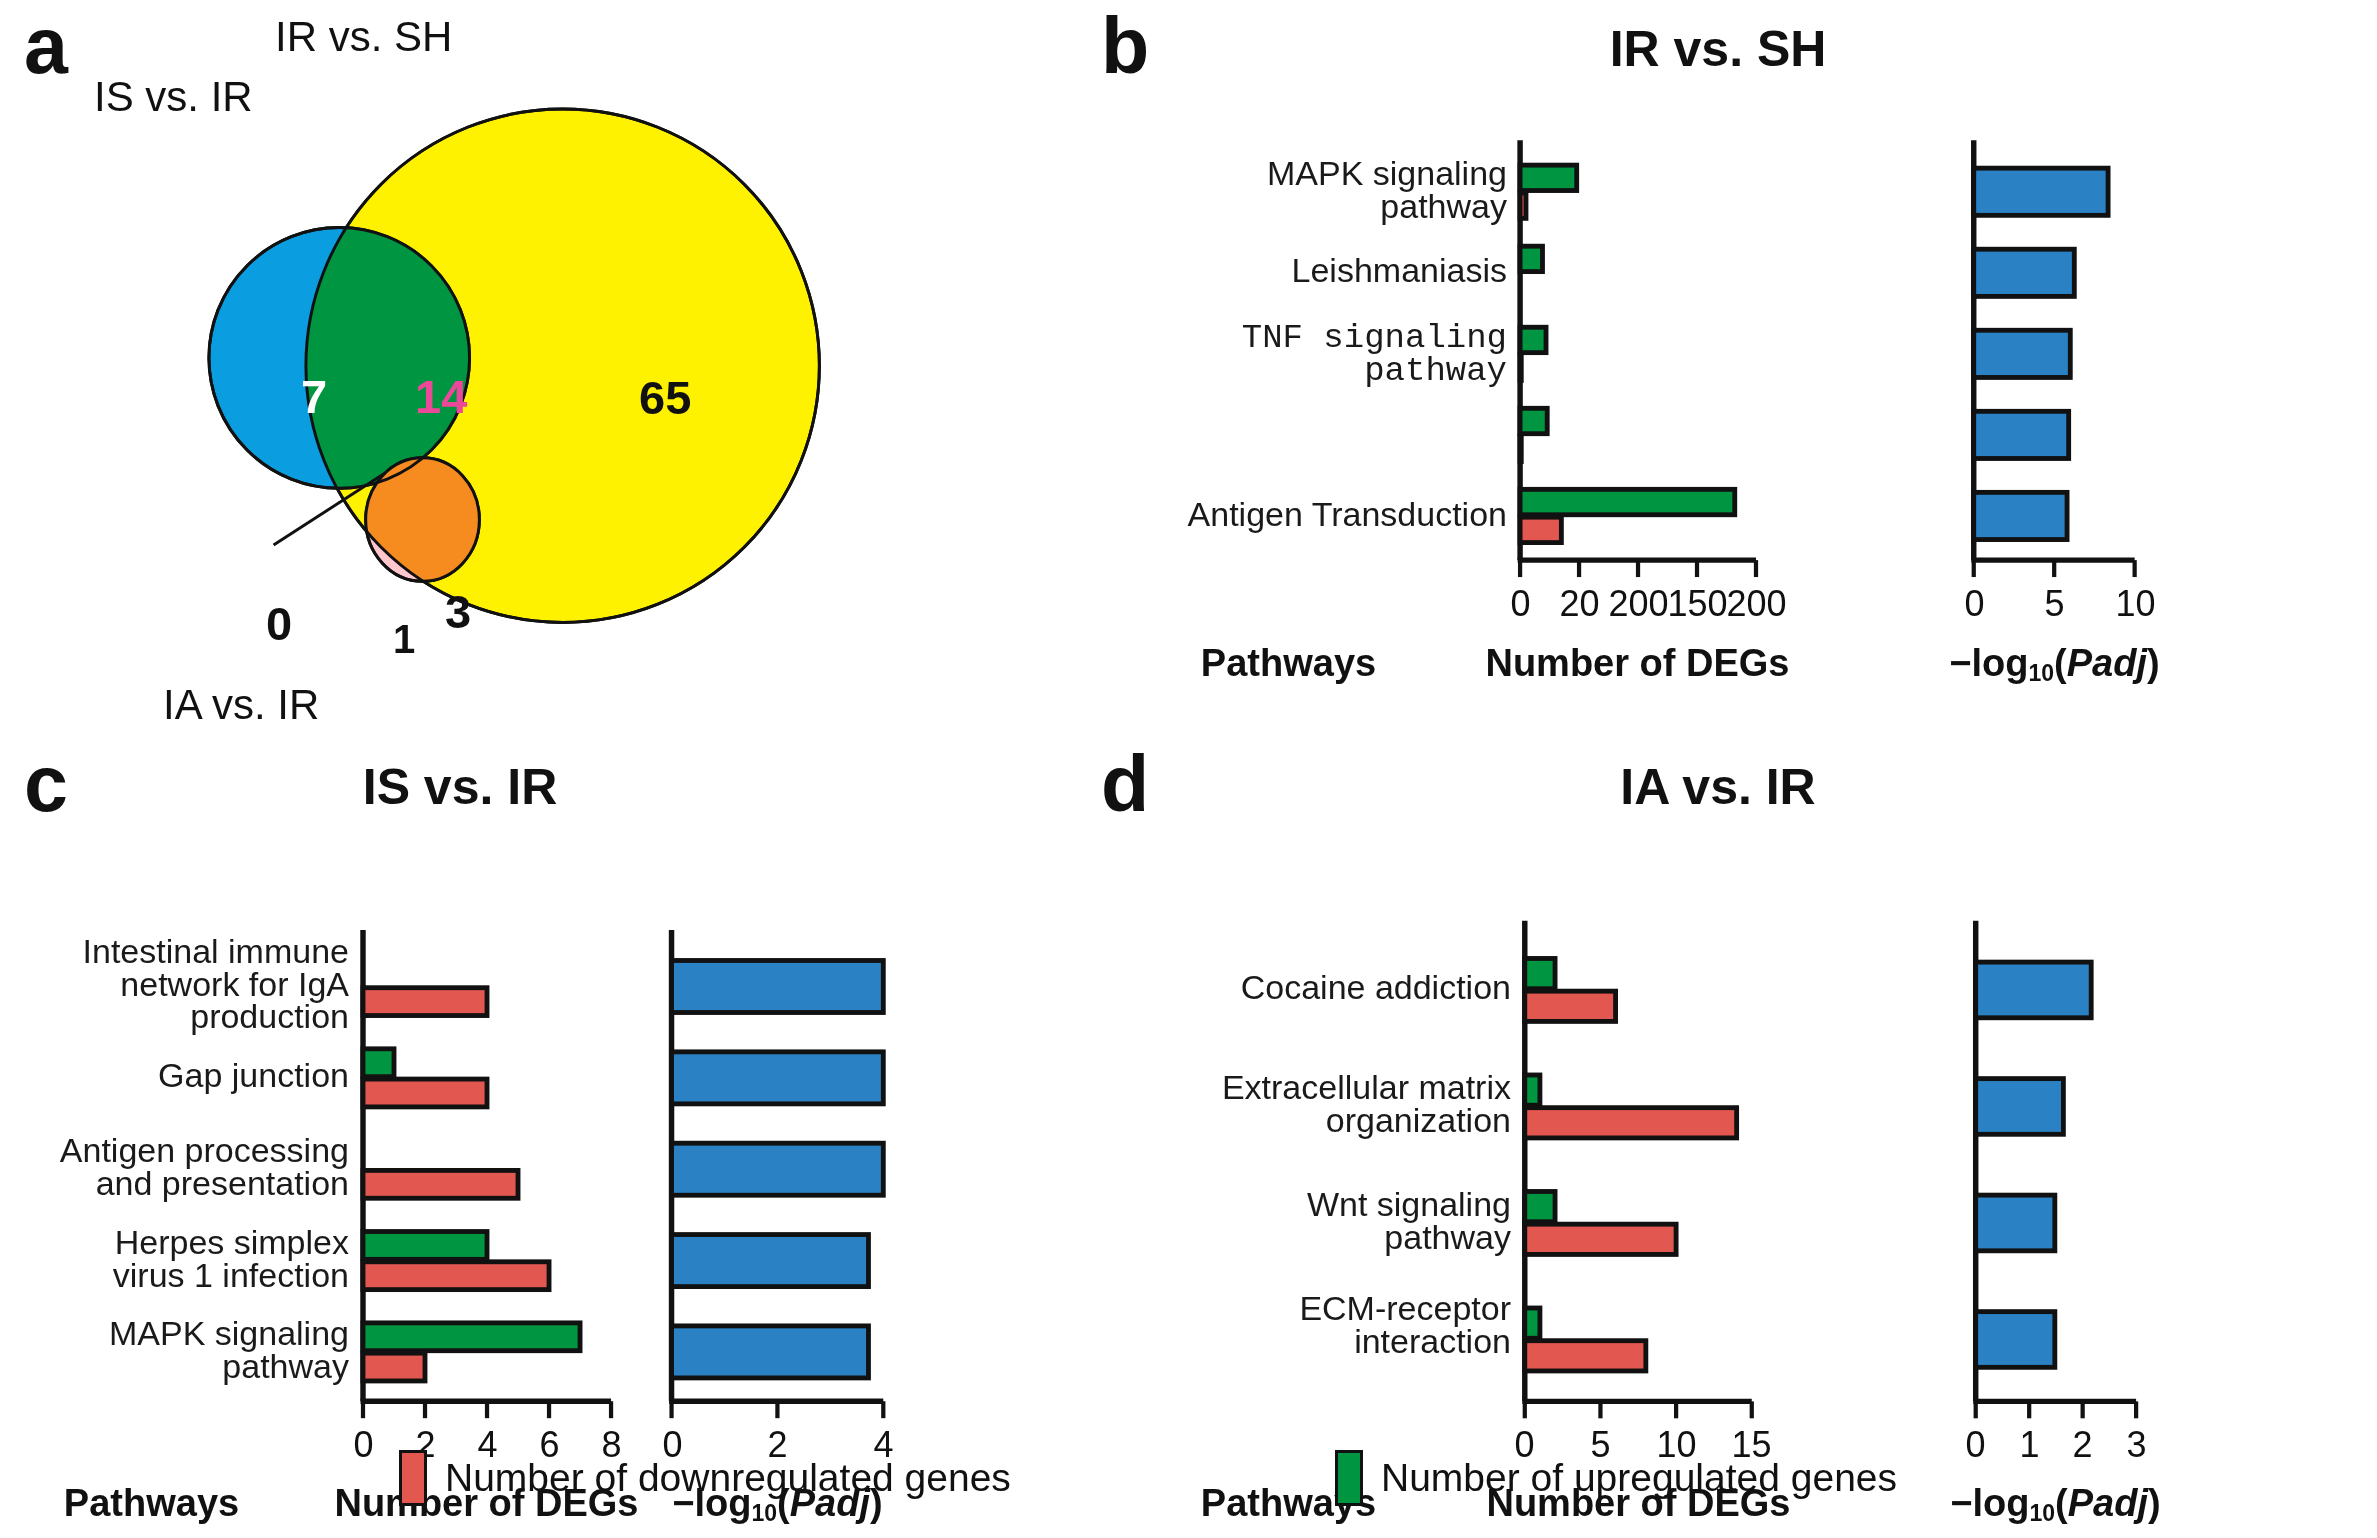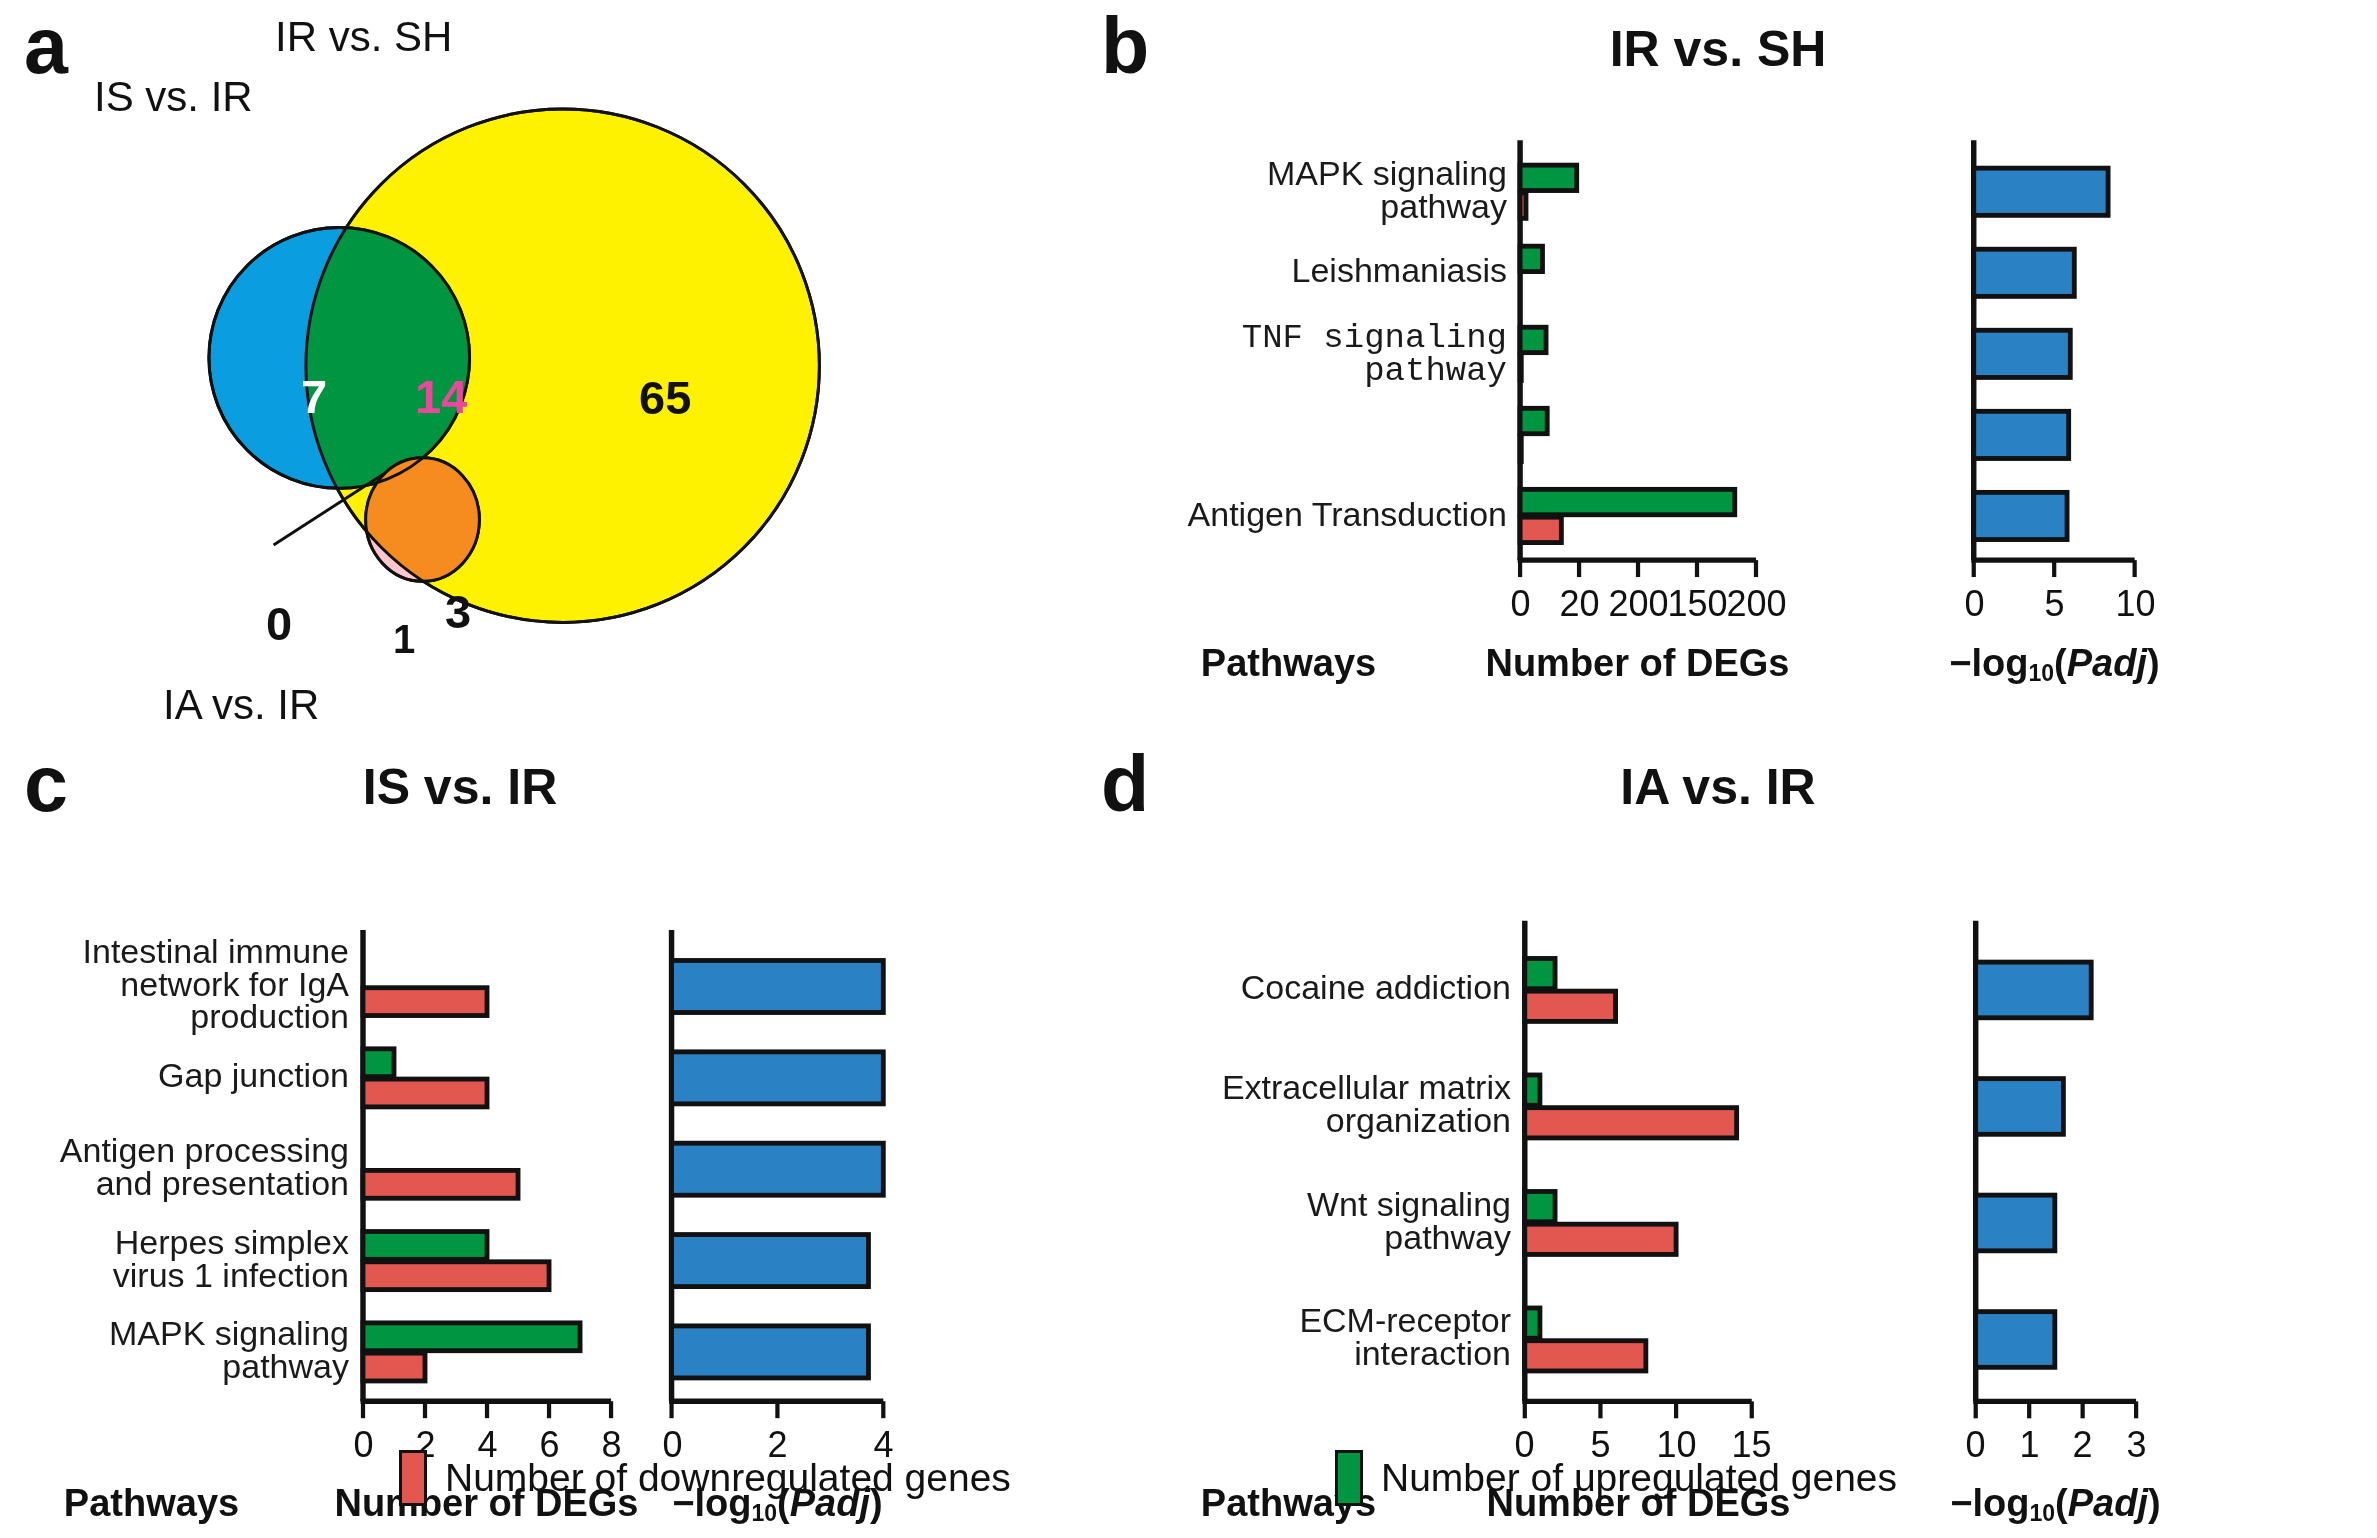--- a/index.html
+++ b/index.html
@@ -192,21 +192,21 @@
 
 <div class="panel" style="left:1089px;top:744px;width:1288px;height:678px;">
   <div class="panel-letter" style="left:12px;top:0px;">d</div>
   <div class="panel-title" style="left:387px;top:18px;width:484px;">IA vs. IR</div>
   <div id="chart-d" style="position:absolute;left:0;top:0;width:1288px;height:678px;">
       <div class="cat-label" style="right: 866px; top: 227px; width: 387px;">Cocaine addiction</div>
       <div class="cat-label" style="right: 866px; top: 327px; width: 387px;">Extracellular matrix
 organization</div>
       <div class="cat-label" style="right: 866px; top: 444px; width: 387px;">Wnt signaling
 pathway</div>
-      <div class="cat-label" style="right: 866px; top: 560px; width: 387px;">ECM-receptor
+      <div class="cat-label" style="right: 866px; top: 548px; width: 387px;">ECM-receptor
 interaction</div>
       <svg width="1288" height="678" style="position: absolute; left: 0px; top: 0px;" viewBox="0 0 2128 1120">
         <line x1="720" y1="292" x2="720" y2="1086" stroke="#111" stroke-width="9"></line>
         <line x1="716" y1="1086" x2="1095" y2="1086" stroke="#111" stroke-width="9"></line>
         <line x1="1465" y1="292" x2="1465" y2="1086" stroke="#111" stroke-width="9"></line>
         <line x1="1461" y1="1086" x2="1730" y2="1086" stroke="#111" stroke-width="9"></line>
         <rect x="720" y="354.25" width="50" height="50" fill="#009540" stroke="#111" stroke-width="8"></rect>
         <rect x="720" y="408.25" width="150" height="50" fill="#e2574f" stroke="#111" stroke-width="8"></rect>
         <rect x="1465" y="360.25" width="190.8" height="92" fill="#2a82c4" stroke="#111" stroke-width="8"></rect>
         <rect x="720" y="546.75" width="25" height="50" fill="#009540" stroke="#111" stroke-width="8"></rect>

